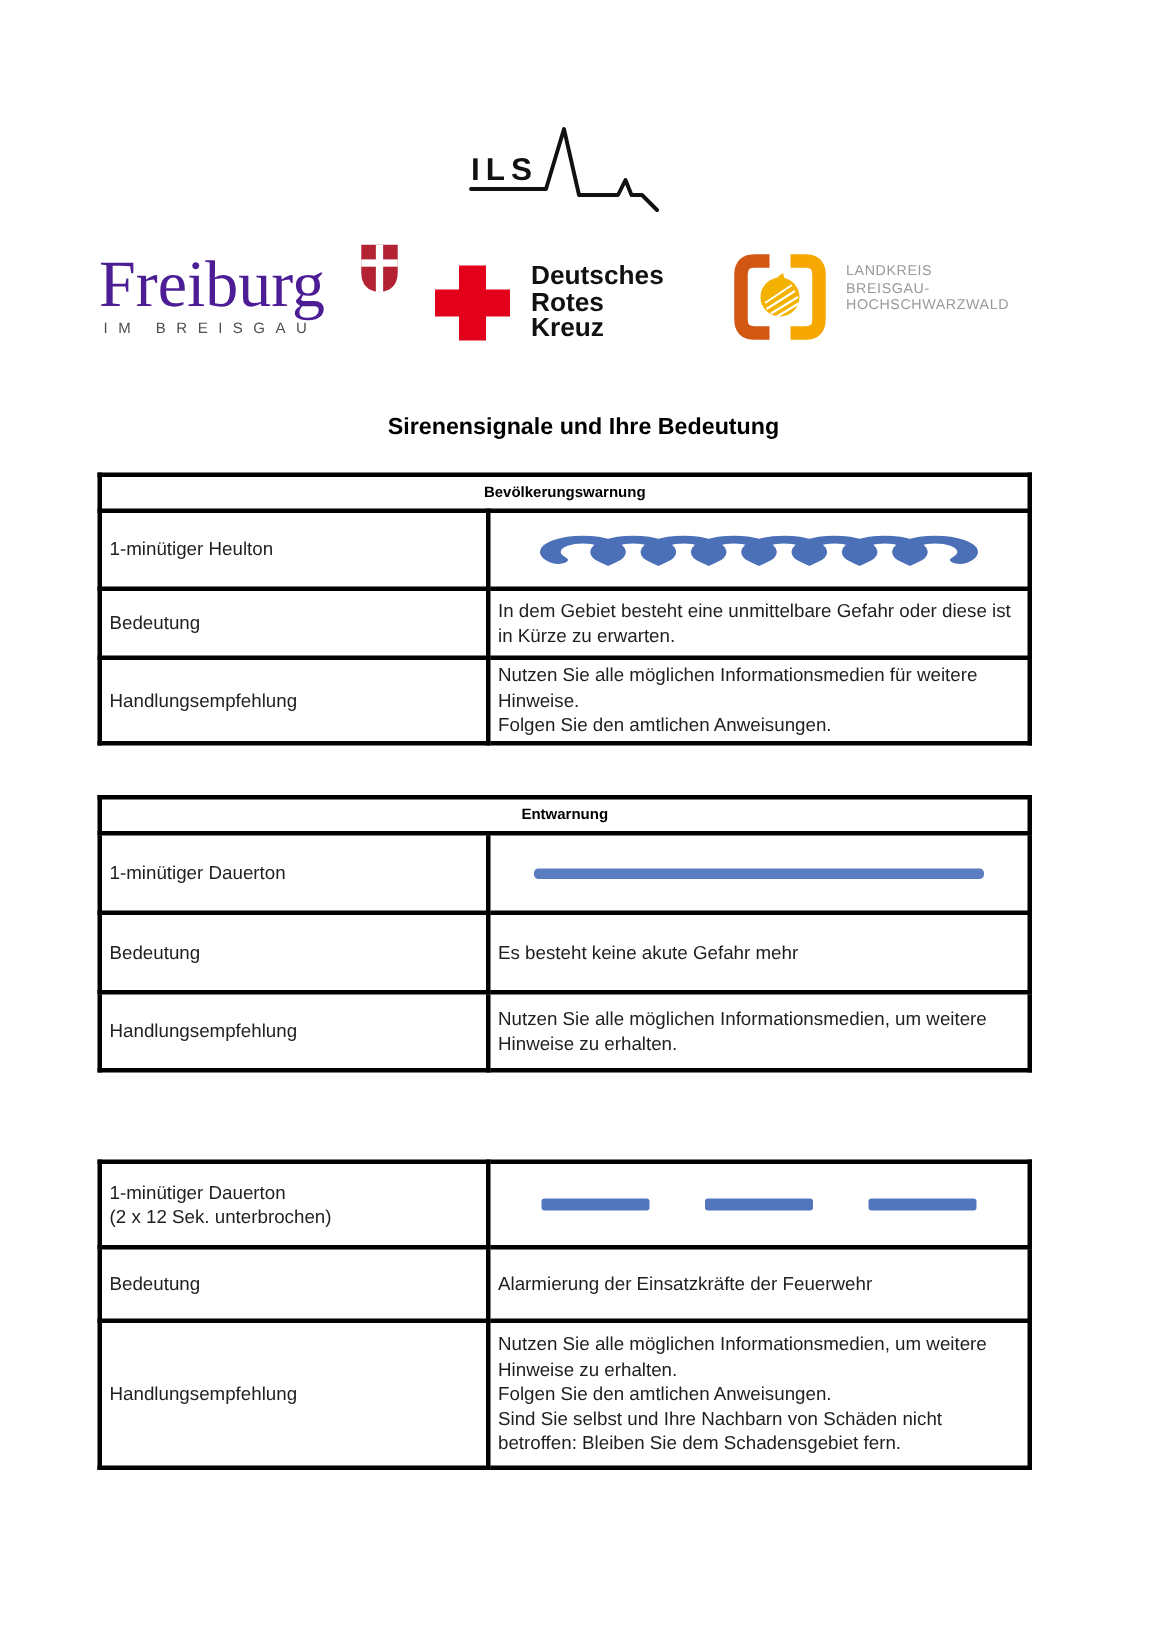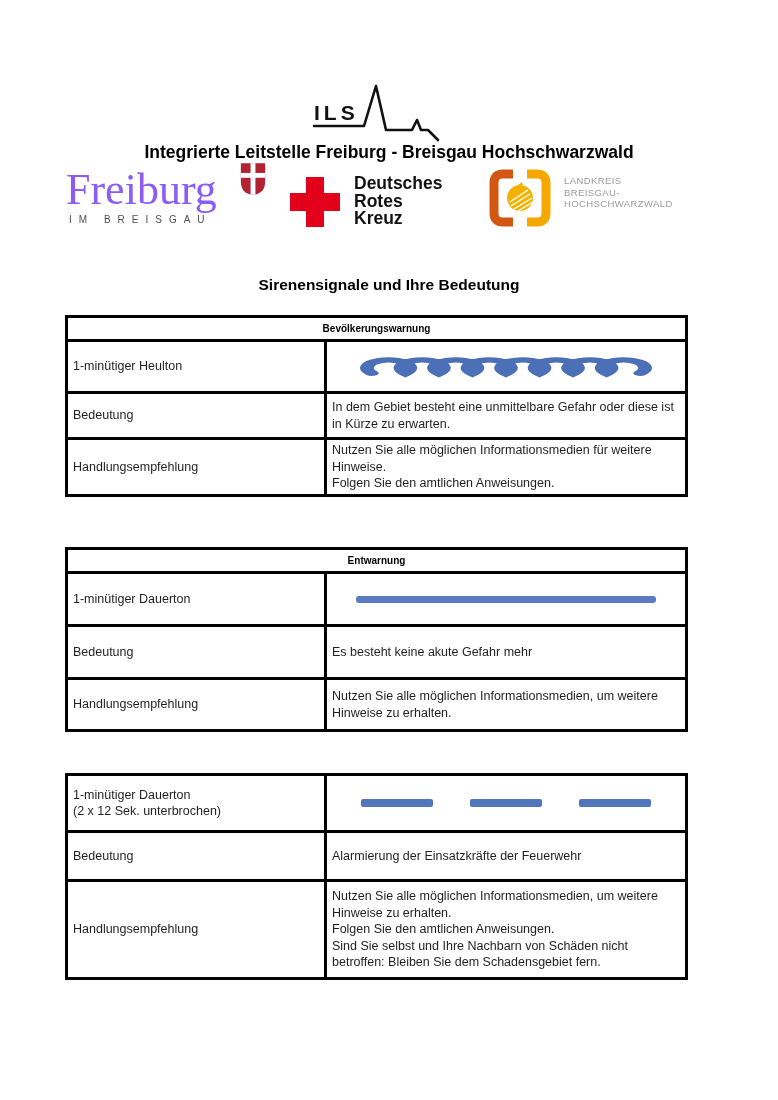--- a/index.html
+++ b/index.html
@@ -12,21 +12,21 @@
   
   .ils-logo { position:absolute; left:306px; top:82px; width:150px; height:62px; }
   .doc-title {
     position:absolute; left:0; top:142px; width:778px; text-align:center;
     font-size:17.5px; font-weight:bold; color:#000;
   }
 
   
   .freiburg-logo { position:absolute; left:66px; top:168px; width:210px; height:66px; }
   .freiburg-word {
-    font-family:"Liberation Serif", serif; font-size:44px; color:#8b5cf6;
+    font-family:"Liberation Serif", serif; font-size:44px; color:#4c1d95;
     line-height:44px; letter-spacing:0px;
   }
   .freiburg-sub {
     font-size:10px; letter-spacing:7px; color:#4f4f4f; margin-top:2px; margin-left:3px;
   }
   .freiburg-shield { position:absolute; right:8px; top:-6px; width:30px; height:34px; }
 
   
   .drk-logo { position:absolute; left:290px; top:174px; width:190px; height:58px; }
   .drk-cross { position:absolute; left:0; top:3px; width:50px; height:50px; }
@@ -44,21 +44,21 @@
     position:absolute; left:0; top:276px; width:778px; text-align:center;
     font-size:15.5px; font-weight:bold; color:#000;
   }
 
   
   table.sig {
     position:absolute; left:65px; width:623px; border-collapse:collapse;
     table-layout:fixed; background:#fff;
   }
   #table-warnung  { top:315px; }
-  #table-entwarnung { top:547px;border-radius:19px; }
+  #table-entwarnung { top:530px;border-radius:19px; }
   #table-feueralarm { top:773px; }
   .sig th, .sig td { border:3px solid #000; vertical-align:middle; }
   .sig th { font-size:10px; font-weight:bold; text-align:center; height:24px; color:#000; }
   .sig td { font-size:12.5px; padding:2px 5px; color:#1f1f1f; }
   .sig col.c1 { width:259px; }
   .cell-label, .cell-text { white-space:pre-line; line-height:16.5px; }
   .signal-cell { text-align:center; }
 
   
   .tone-line { width:300px; height:7px; background:#5b7cc0; border-radius:3px; margin:0 auto; }
@@ -75,21 +75,20 @@
 
 <div class="page">
 
   <div class="ils-logo">
     <svg width="150" height="62" viewBox="0 0 150 62">
       <text x="8" y="38" font-family="Liberation Sans, sans-serif" font-size="21" font-weight="bold" letter-spacing="4" fill="#111">ILS</text>
       <path d="M8,44 H58 L70,4 L80,48 H106 L111,38 L115,48 H122 L132,58" fill="none" stroke="#111" stroke-width="2.6" stroke-linejoin="round" stroke-linecap="round"></path>
     </svg>
   </div>
 
-  <div class="doc-title">Integrierte Leitstelle Freiburg - Breisgau Hochschwarzwald</div>
 
   <div class="freiburg-logo">
     <div class="freiburg-word">Freiburg</div>
     <div class="freiburg-sub">IM BREISGAU</div>
     <svg class="freiburg-shield" viewBox="0 0 24 28">
       <path d="M2,1 h20 v15 q0,10 -10,11 q-10,-1 -10,-11 z" fill="#b22233"></path>
       <rect x="10" y="1" width="4" height="26" fill="#ffffff"></rect>
       <rect x="2" y="9" width="20" height="4" fill="#ffffff"></rect>
     </svg>
   </div>

